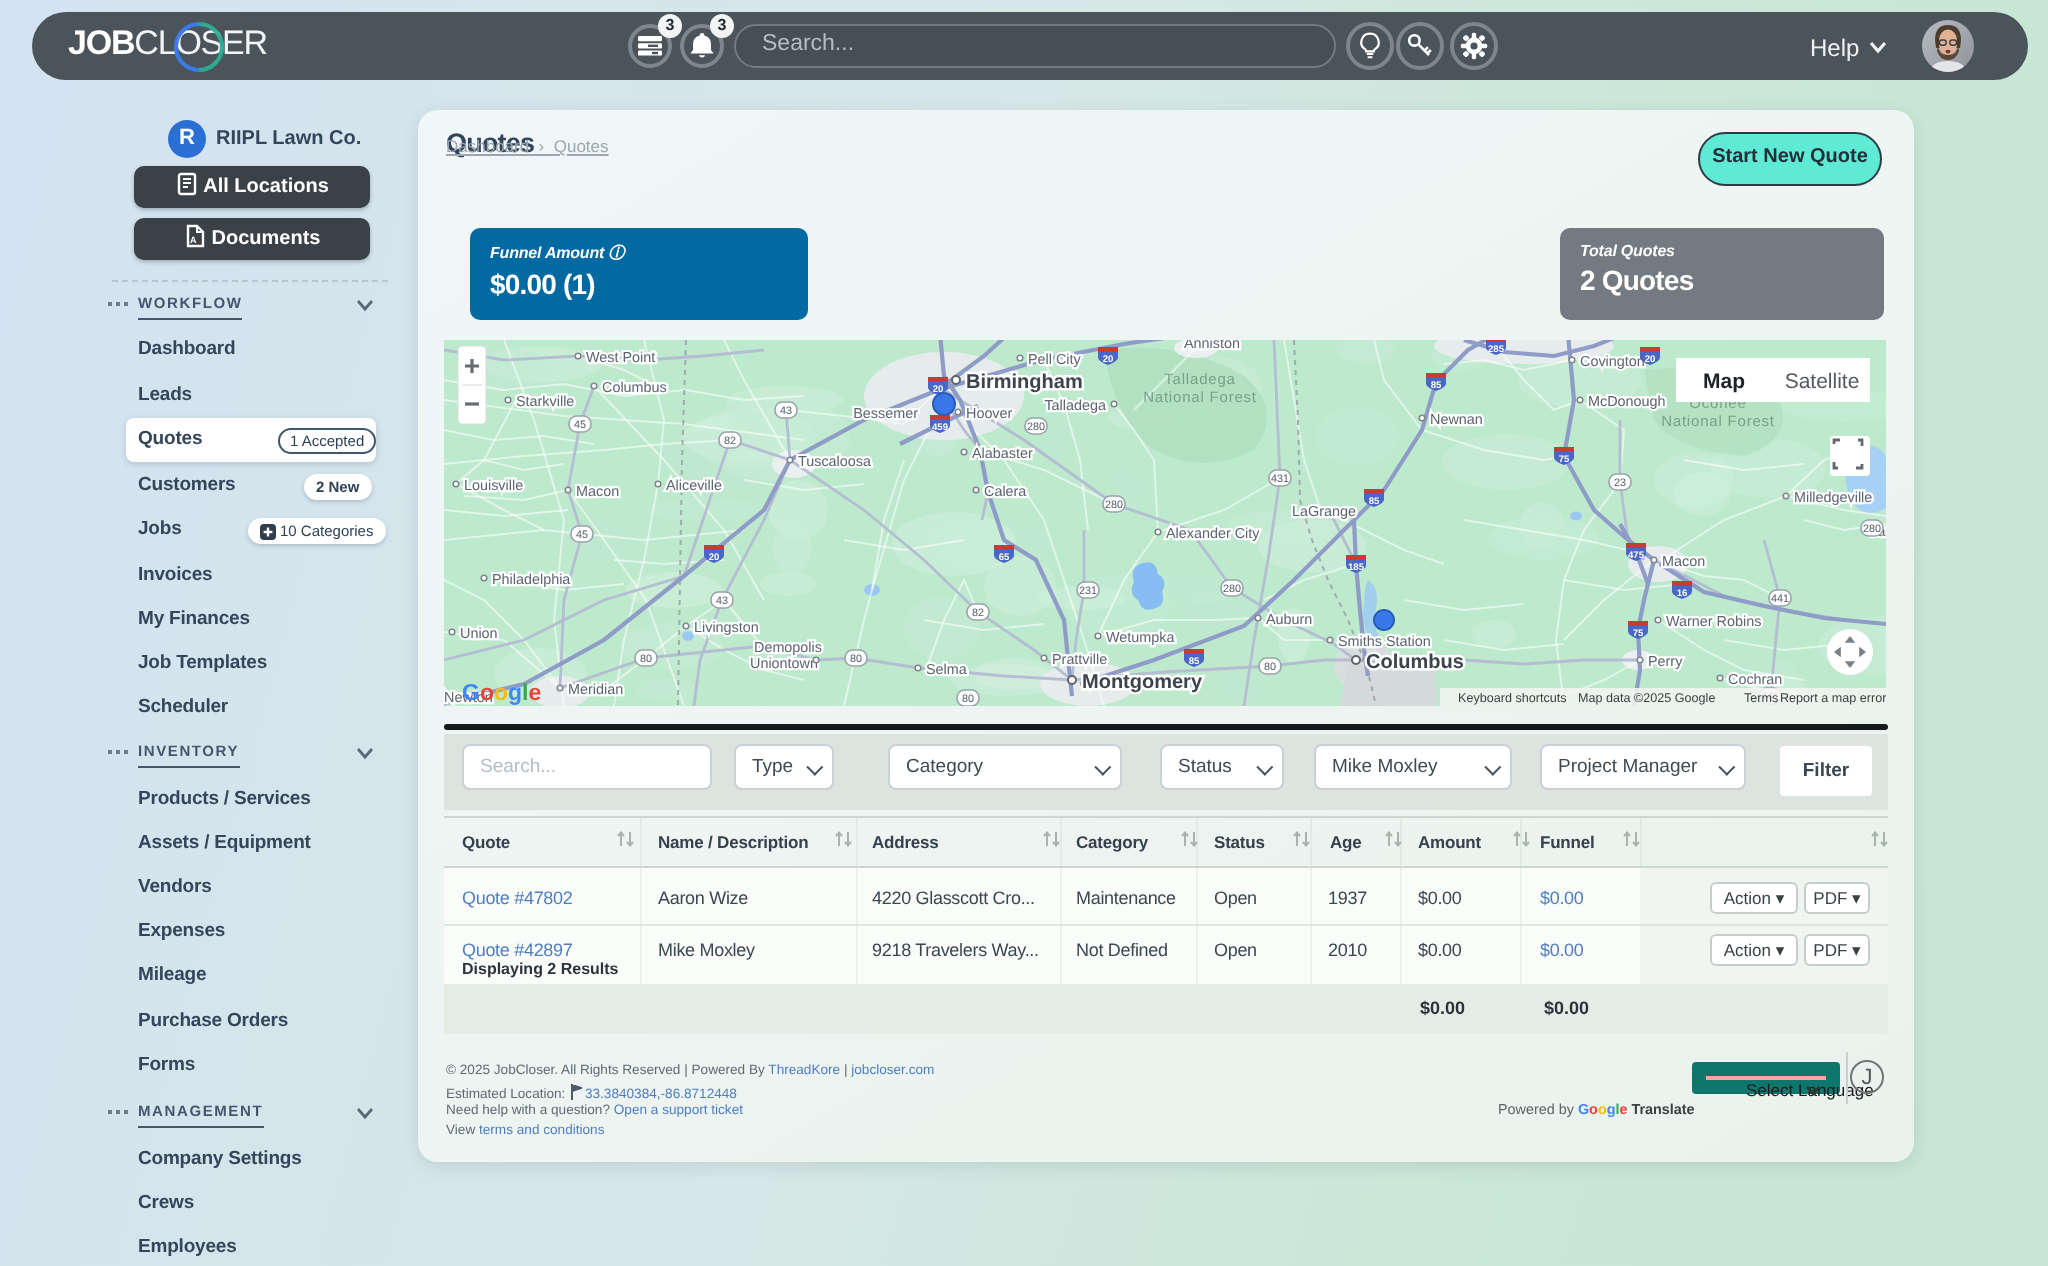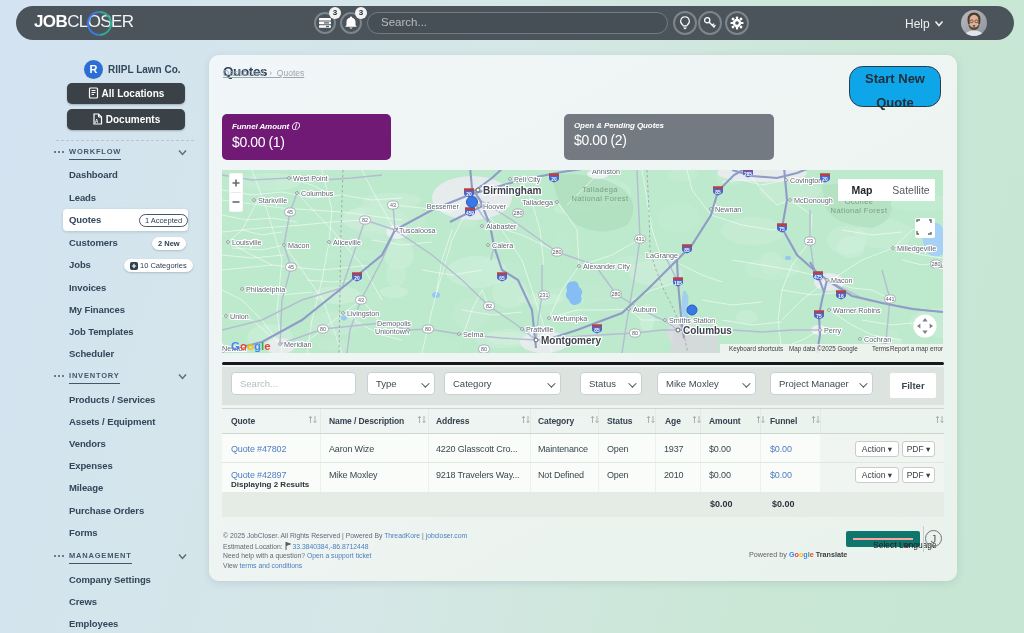--- a/index.html
+++ b/index.html
@@ -26,26 +26,26 @@
           box-shadow:0 1px 2px rgba(0,0,0,.25); }
   .shead { color:#44566b; font-size:7.5px; font-weight:700; letter-spacing:.8px; }
   .sitem { left:69px; color:#33465a; font-size:9.5px; font-weight:600; letter-spacing:-.1px; }
   .spill { border:1px solid #44566b; background:#fff; border-radius:8px; color:#2f4255;
            font-size:7.5px; line-height:11px; padding:0 5px; }
   #card { left:209px; top:55px; width:748px; height:526px; border-radius:10px;
           background:linear-gradient(150deg,#f1f6f8 0%,#edf4f1 55%,#e9f2ec 100%);
           box-shadow:0 2px 8px rgba(90,110,120,.18); }
   #title { left:14px; top:9px; font-size:13.5px; font-weight:700; color:#30455c; letter-spacing:-.4px; }
   #crumb { left:14px; top:13px; font-size:8.5px; color:#9aa7af;text-decoration:underline; }
-  #newquote { left:640px; top:11px; width:92px; height:41px; border:1.5px solid #2d3b46;
-              border-radius:13.5px; background:#0ea5e9; color:#22303a; font-size:13px;
+  #newquote { left:640px; top:11px; width:92px; height:27px; border:1.5px solid #2d3b46;
+              border-radius:13.5px; background:#5eead4; color:#22303a; font-size:10px;
               font-weight:700; text-align:center; line-height:24px; }
   .stat { top:59px; height:46px; border-radius:5px; color:#fff; padding:7px 0 0 10px; }
   .stat .t { font-size:8px; font-style:italic; font-weight:600; letter-spacing:-.1px; }
-  .stat .v { font-size:14px; font-weight:400; margin-top:2px; letter-spacing:-.4px; }
+  .stat .v { font-size:14px; font-weight:700; margin-top:2px; letter-spacing:-.4px; }
   .ctl { top:317px; height:23px; background:#fff; border:1px solid #c7d0d6; border-radius:4px;
          font-size:9.5px; color:#3f4a53; line-height:21px; padding-left:8px; }
   .chev:after { content:""; position:absolute; right:7px; top:9px; width:5px; height:5px;
                 border-right:1.5px solid #4a555e; border-bottom:1.5px solid #4a555e;
                 transform:rotate(45deg) translateY(-2px); }
   .th { top:361px; font-size:8.5px; font-weight:700; color:#35424e; letter-spacing:-.1px; }
   .td { font-size:9px; color:#3a4750; letter-spacing:-.15px; }
   .link { color:#4f7ec0; }
   .rowbtn { height:16px; background:#fff; border:1px solid #c8cdc9; border-radius:3px;
             font-size:8.5px; color:#3a4246; text-align:center; line-height:14px; }
@@ -179,27 +179,27 @@
 <div class="abs spill" style="left:152px;top:236.5px;font-weight:700;border-color:#fff;box-shadow:0 1px 2px rgba(80,100,110,.3)">2 New</div>
 <div class="abs spill" style="left:124px;top:259px;border-color:#fff;box-shadow:0 1px 2px rgba(80,100,110,.3)"><svg style="vertical-align:-1.5px;margin-right:2px" width="8" height="8" viewBox="0 0 8 8">
       <rect width="8" height="8" rx="2" fill="#2f3d4c"></rect>
       <path d="M4 1.8 V6.2 M1.8 4 H6.2" stroke="#fff" stroke-width="1.2"></path>
     </svg>10 Categories</div>
 <div class="abs" id="card"></div>
 <div class="abs" style="left:209px;top:55px;width:748px;height:526px" id="cardwrap">
 <div class="abs" id="title">Quotes</div>
 <div class="abs" id="crumb">Dashboard &nbsp;›&nbsp; Quotes</div>
 <div class="abs" id="newquote">Start New Quote</div>
-<div class="abs stat" style="left:13px;width:169px;background:#701a75">
+<div class="abs stat" style="left:26px;width:169px;background:#0369a1">
       <div class="t">Funnel Amount ⓘ</div>
       <div class="v">$0.00 (1)</div>
     </div>
-<div class="abs stat" style="left:355px;width:210px;background:#737a81">
-      <div class="t">Open &amp; Pending Quotes</div>
-      <div class="v">$0.00 (2)</div>
+<div class="abs stat" style="left:571px;width:162px;background:#737a81">
+      <div class="t">Total Quotes</div>
+      <div class="v">2 Quotes</div>
     </div>
 <svg class="abs" style="left:13px;top:115px" width="721" height="183" viewBox="0 0 721 183">
 <rect width="721" height="183" fill="#bde9cd"></rect>
 <ellipse cx="461" cy="5" rx="15" ry="7" fill="#c9eed7" opacity="0.46"></ellipse>
 <ellipse cx="643" cy="16" rx="19" ry="5" fill="#d3f1de" opacity="0.36"></ellipse>
 <ellipse cx="434" cy="103" rx="27" ry="13" fill="#dcf4e4" opacity="0.35"></ellipse>
 <ellipse cx="425" cy="148" rx="8" ry="14" fill="#dcf4e4" opacity="0.38"></ellipse>
 <ellipse cx="112" cy="175" rx="17" ry="6" fill="#c9eed7" opacity="0.39"></ellipse>
 <ellipse cx="248" cy="48" rx="9" ry="10" fill="#c9eed7" opacity="0.53"></ellipse>
 <ellipse cx="273" cy="101" rx="30" ry="12" fill="#c2ebd2" opacity="0.44"></ellipse>
@@ -554,21 +554,21 @@
 <rect x="498" y="174" width="223" height="9" fill="#f4f4f2" opacity=".85"></rect>
 <text x="507" y="181" font-size="6.3" fill="#3c4043">Keyboard shortcuts</text>
 <text x="567" y="181" font-size="6.3" fill="#3c4043">Map data ©2025 Google</text>
 <text x="650" y="181" font-size="6.3" fill="#3c4043">Terms</text>
 <text x="668" y="181" font-size="6.3" fill="#3c4043">Report a map error</text>
 <text x="9" y="180" font-size="11.5" font-weight="bold"><tspan fill="#4285F4">G</tspan><tspan fill="#EA4335">o</tspan><tspan fill="#FBBC05">o</tspan><tspan fill="#4285F4">g</tspan><tspan fill="#34A853">l</tspan><tspan fill="#EA4335">e</tspan></text>
 </svg>
 <div class="abs" style="left:13px;top:307px;width:722px;border-top:3px solid #16191b;border-radius:2px"></div>
 <div class="abs" style="left:13px;top:312px;width:722px;height:38px;background:#dde4df"></div>
 <div class="abs ctl" style="left:22px;width:125px;color:#b3bcc2">Search...</div>
-<div class="abs ctl chev" style="left:158px;width:68px">Type</div>
+<div class="abs ctl chev" style="left:158px;width:50px">Type</div>
 <div class="abs ctl chev" style="left:235px;width:117px">Category</div>
 <div class="abs ctl chev" style="left:371px;width:62px">Status</div>
 <div class="abs ctl chev" style="left:448px;width:99px">Mike Moxley</div>
 <div class="abs ctl chev" style="left:561px;width:103px">Project Manager</div>
 <div class="abs" style="left:681px;top:318px;width:46px;height:25px;background:#fff;border-radius:2px;font-size:9.5px;font-weight:600;color:#3a4750;text-align:center;line-height:25px">Filter</div>
 <div class="abs" style="left:13px;top:379px;width:722px;height:58px;background:#fafcfa"></div>
 <div class="abs" style="left:111px;top:354px;width:1px;height:83px;background:rgba(175,192,181,.18)"></div>
 <div class="abs" style="left:219px;top:354px;width:1px;height:83px;background:rgba(175,192,181,.18)"></div>
 <div class="abs" style="left:321px;top:354px;width:1px;height:83px;background:rgba(175,192,181,.18)"></div>
 <div class="abs" style="left:389px;top:354px;width:1px;height:83px;background:rgba(175,192,181,.18)"></div>

